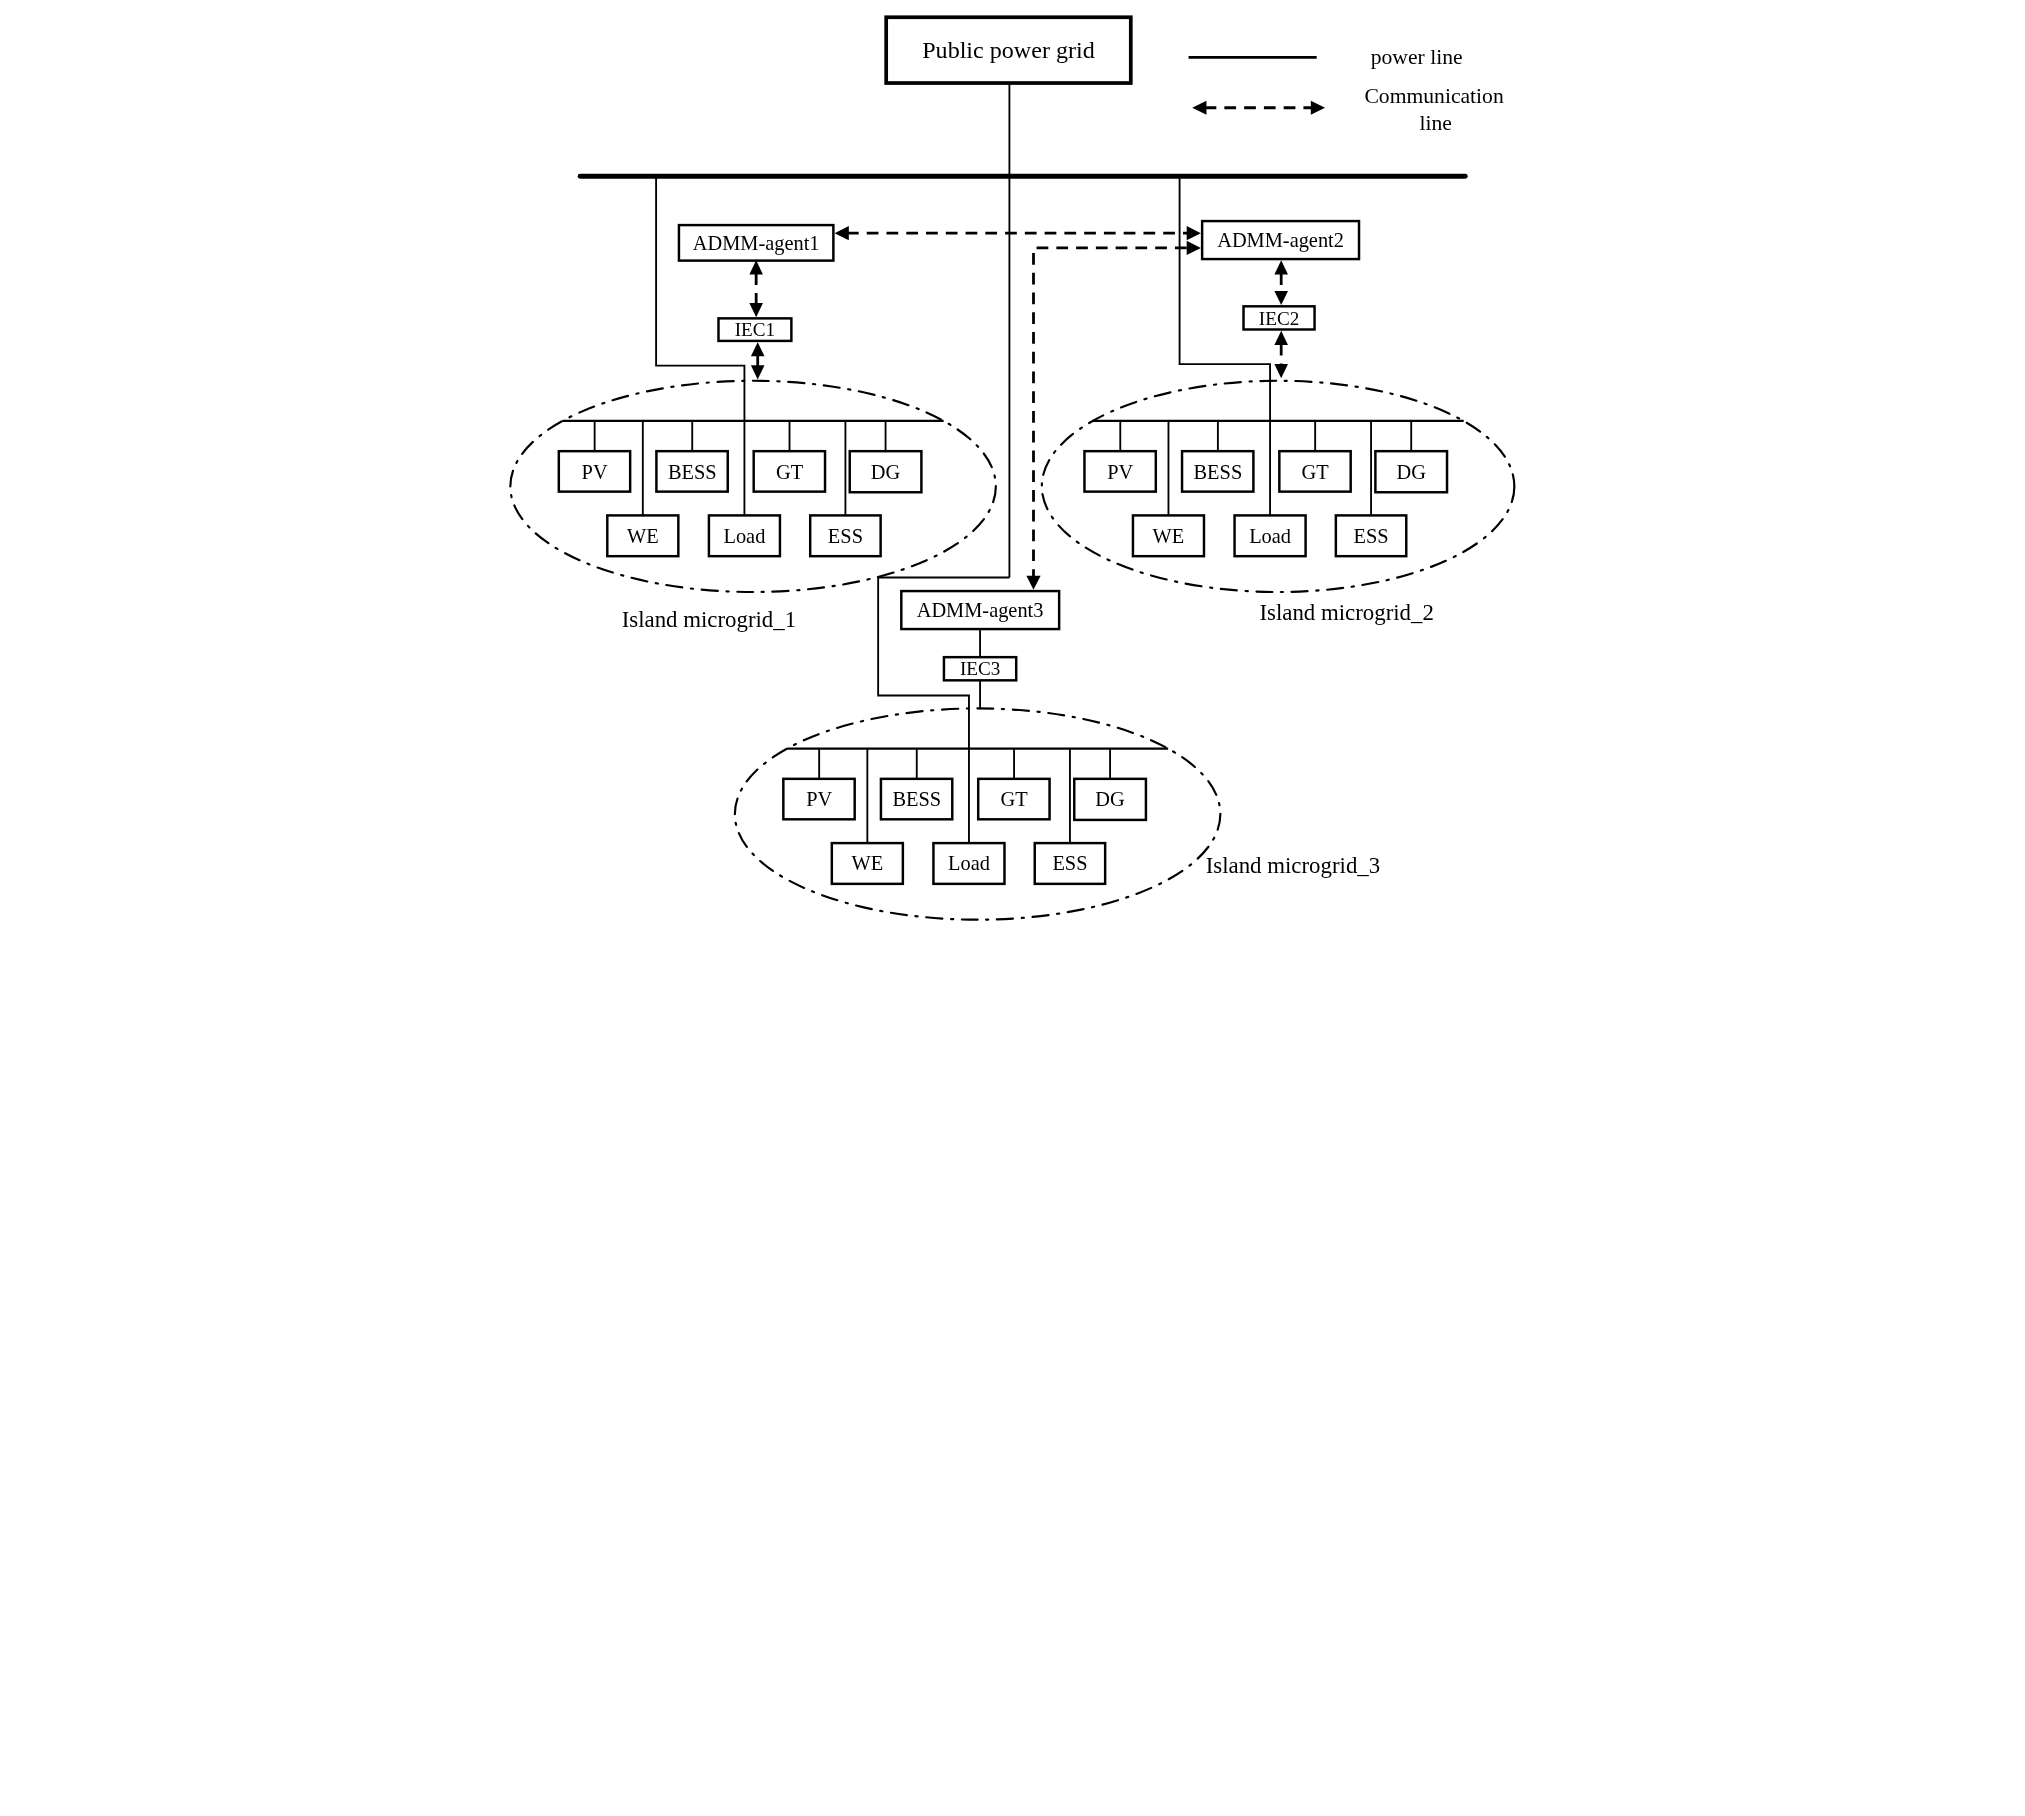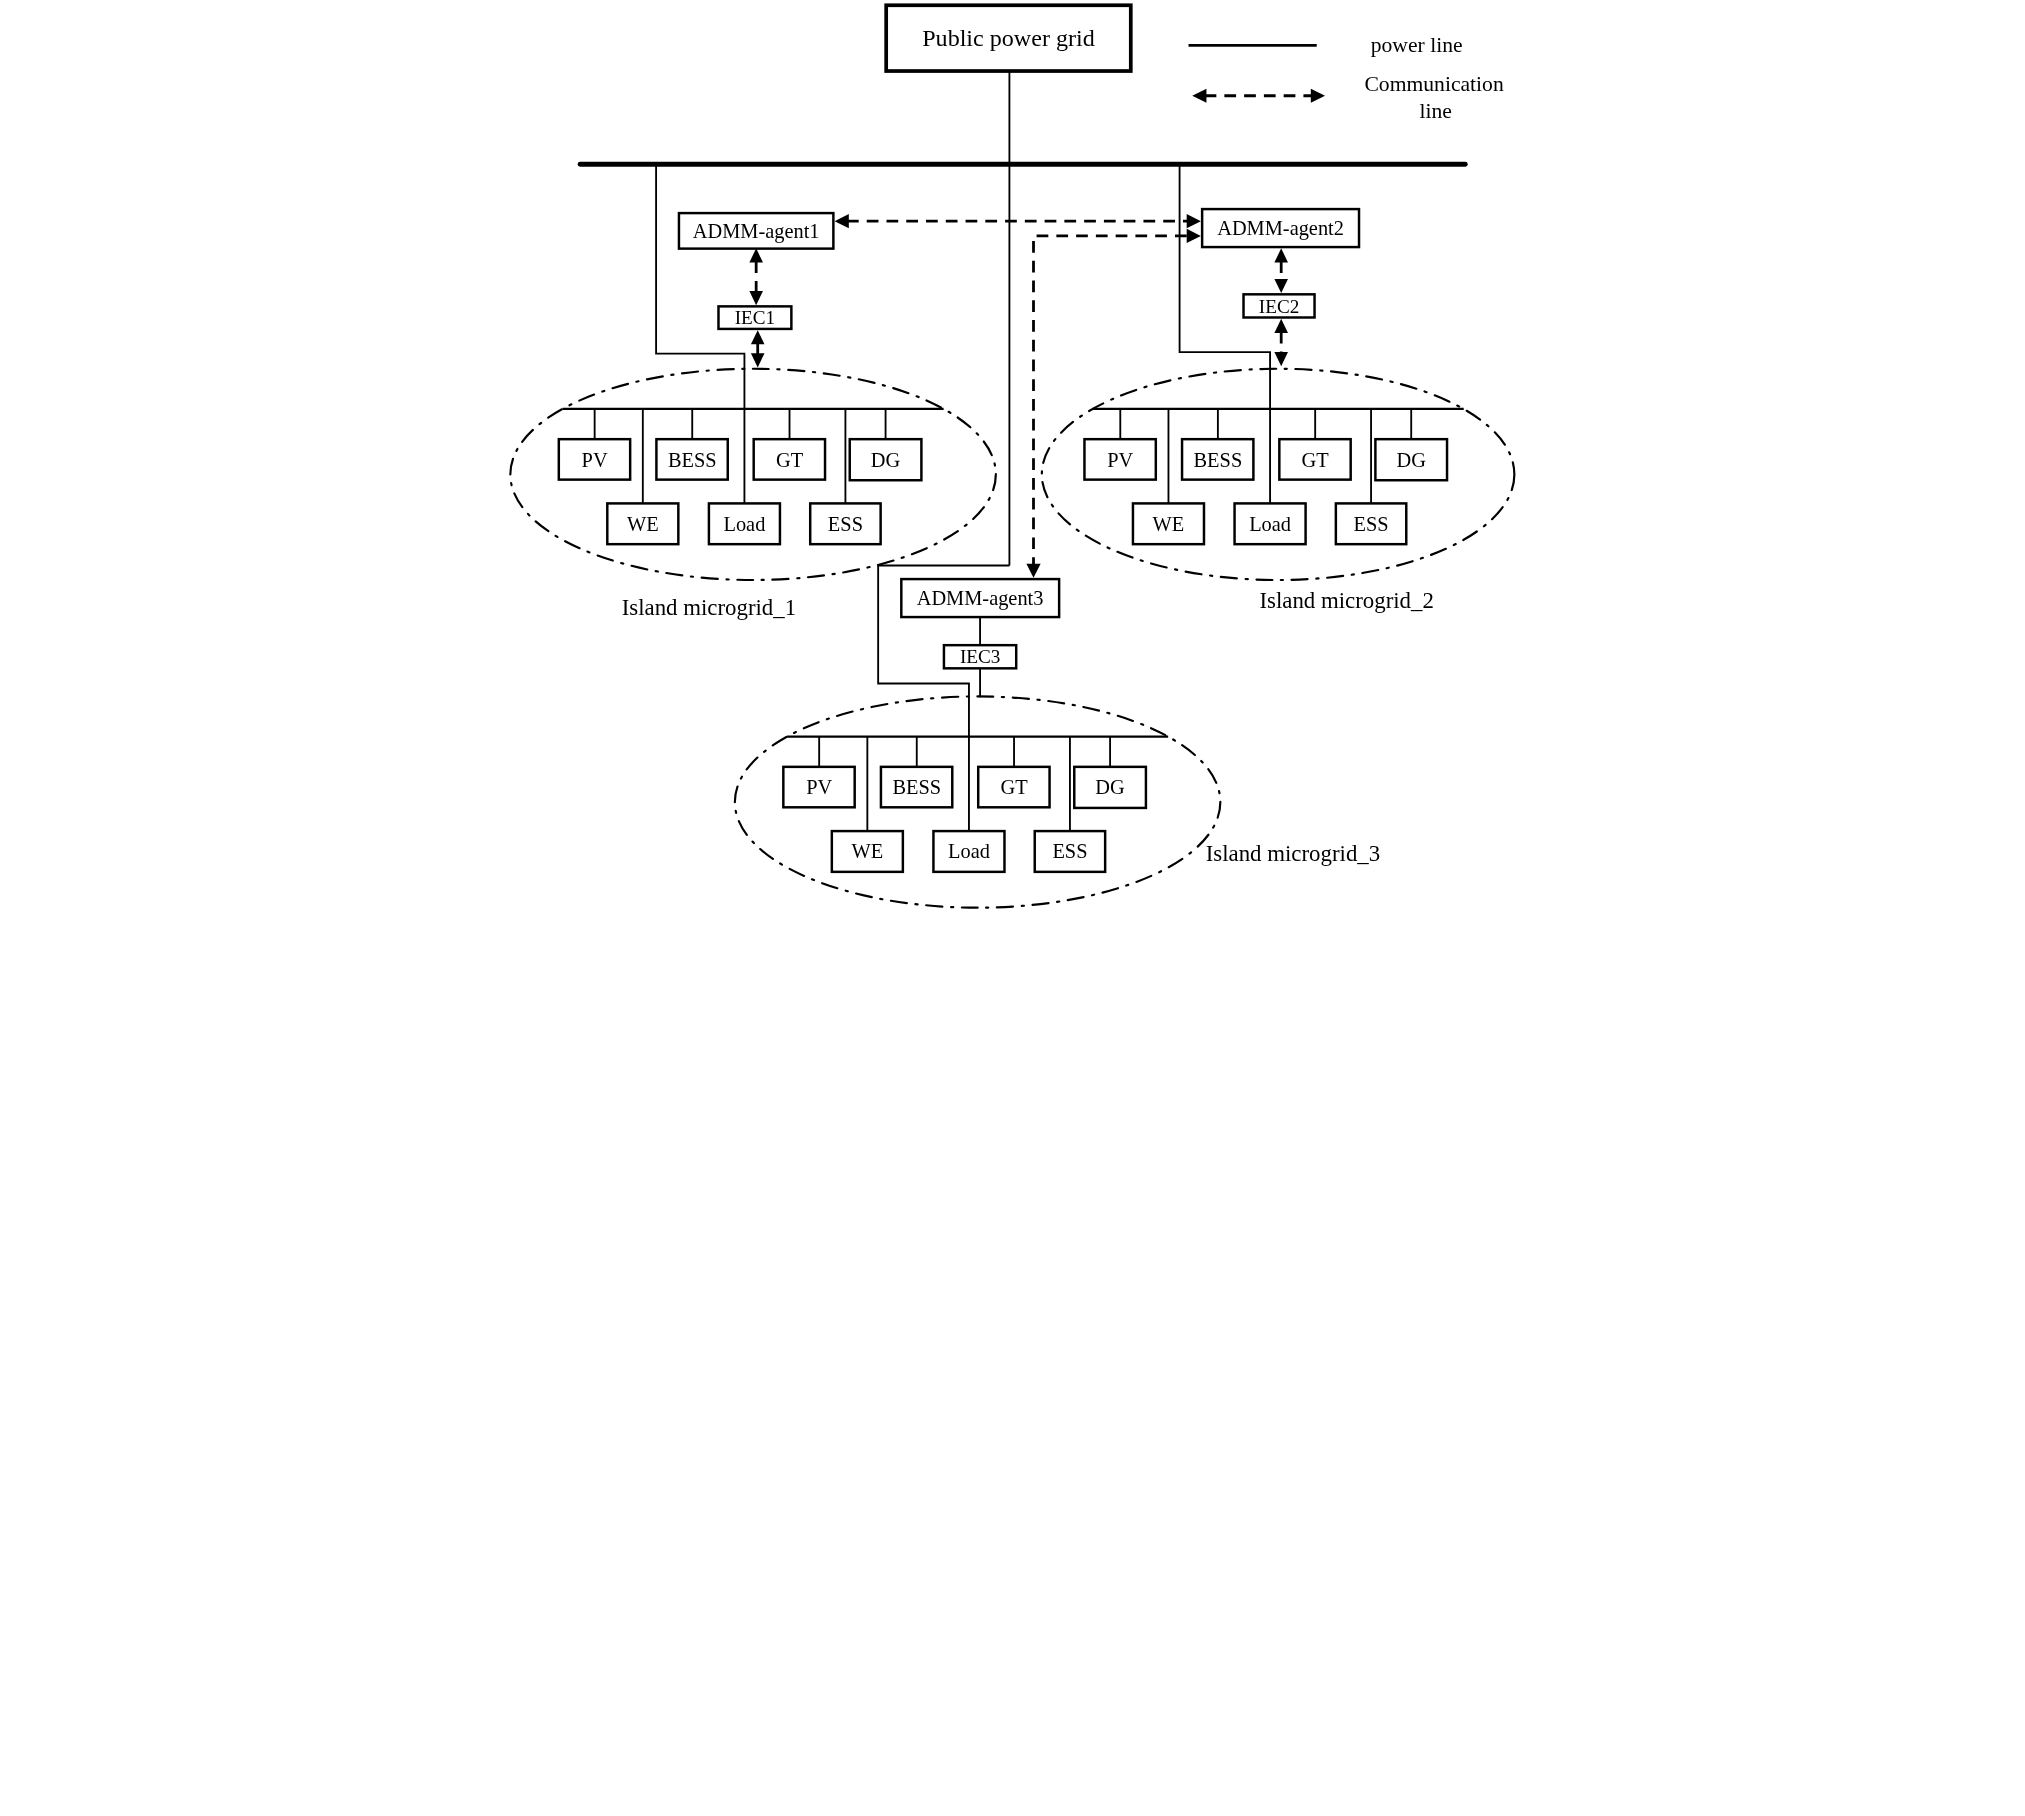--- a/index.html
+++ b/index.html
@@ -1,16 +1,16 @@
 <!DOCTYPE html>
 <html style="font-size:10px"><head>
 <meta charset="utf-8">
 <style>
   html, body { margin: 0; padding: 0; background: #ffffff; }
-  .stage { width: 100%; max-width: 1013px; margin: 0 auto; }
+  .stage { width: 100%; max-width: 1013px; margin: 12px auto; }
   svg { display: block; width: 100%; height: auto; }
   text {
     font-family: "Liberation Serif", "DejaVu Serif", serif;
     fill: #000000;
   }
   .t-title  { font-size: 78px; }
   .t-agent  { font-size: 66px; }
   .t-iec    { font-size: 62px; }
   .t-comp   { font-size: 66px; }
   .t-label  { font-size: 74px; }

